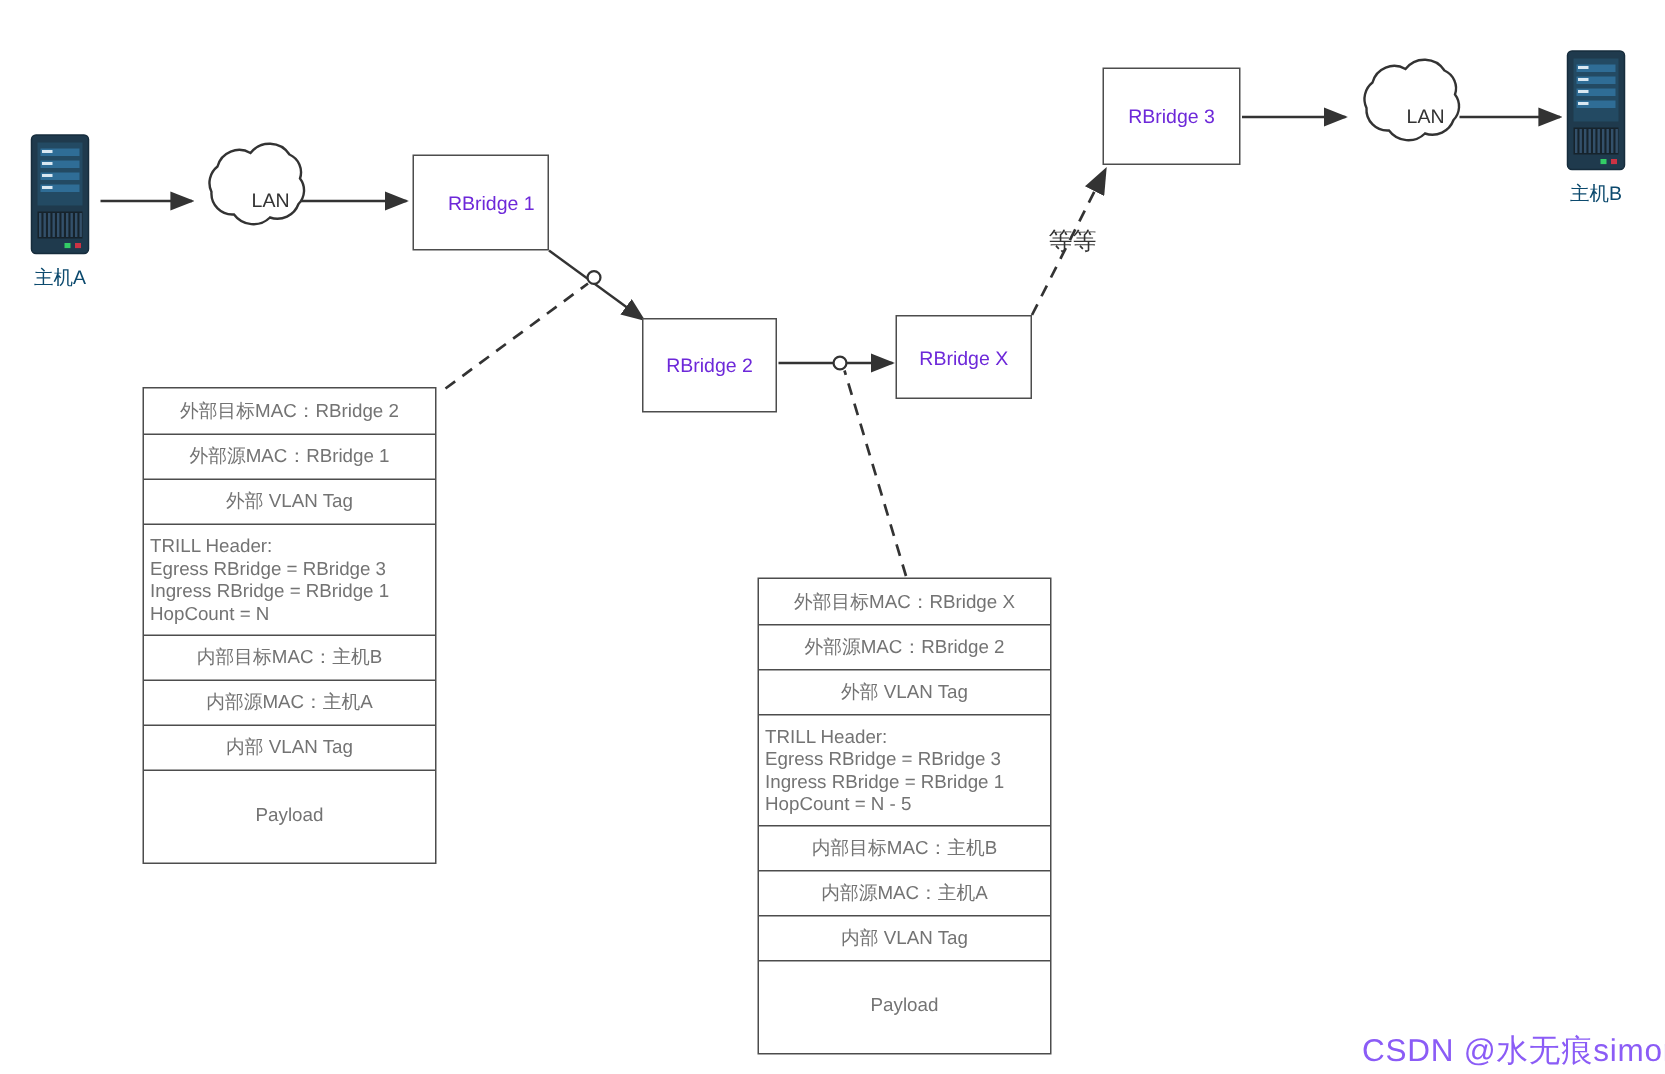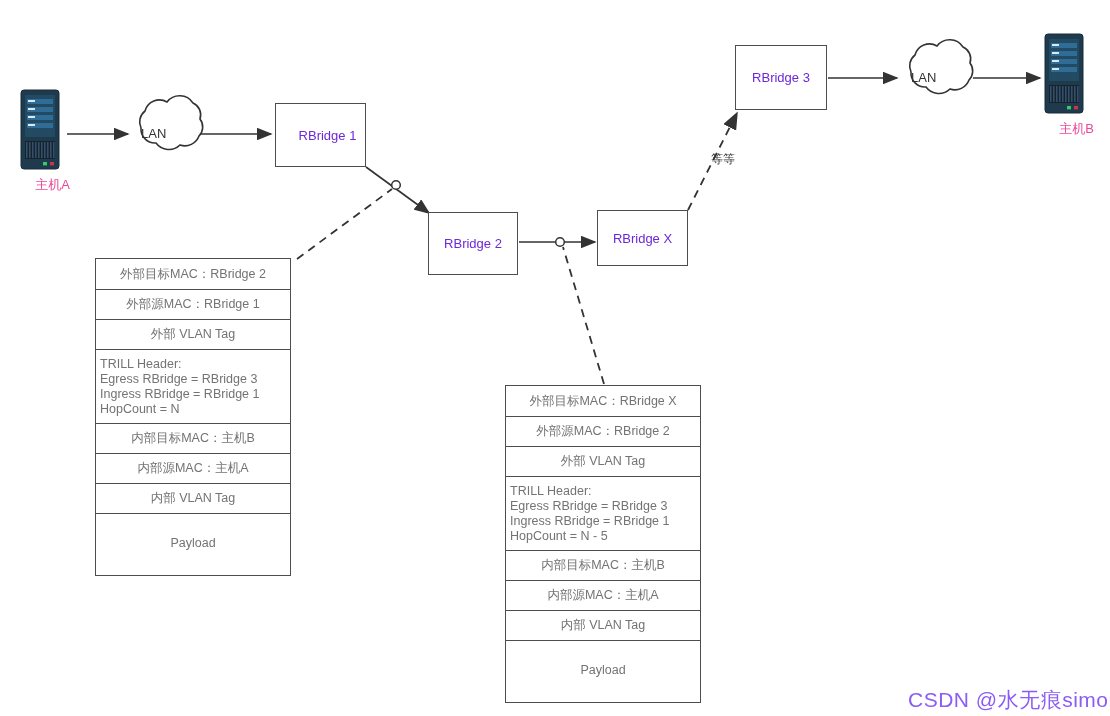--- a/index.html
+++ b/index.html
@@ -33,37 +33,36 @@
     box-sizing: border-box;
     display: flex;
     align-items: center;
     justify-content: center;
     font-size: 13px;
     color: #6d28d9;
   }
   .host-label {
     position: absolute;
     font-size: 13px;
-    color: #ec4899;
-    text-align: right;
+    color: #0c4a6e;
+    text-align: center;
     white-space: nowrap;
   }
   .cloud-label {
     position: absolute;
     font-size: 13px;
     color: #333333;
-    text-align: left;
+    text-align: right;
     white-space: nowrap;
   }
   .edge-label {
     position: absolute;
-    font-size: 12px;
+    font-size: 16px;
     color: #333333;
     white-space: nowrap;
-    margin-left: 12px;
   }
   .pkt-table {
     position: absolute;
     border: 1.6px solid #4d4d4d;
     background: #ffffff;
     box-sizing: border-box;
   }
   .pkt-row {
     border-bottom: 1.4px solid #4d4d4d;
     box-sizing: border-box;

